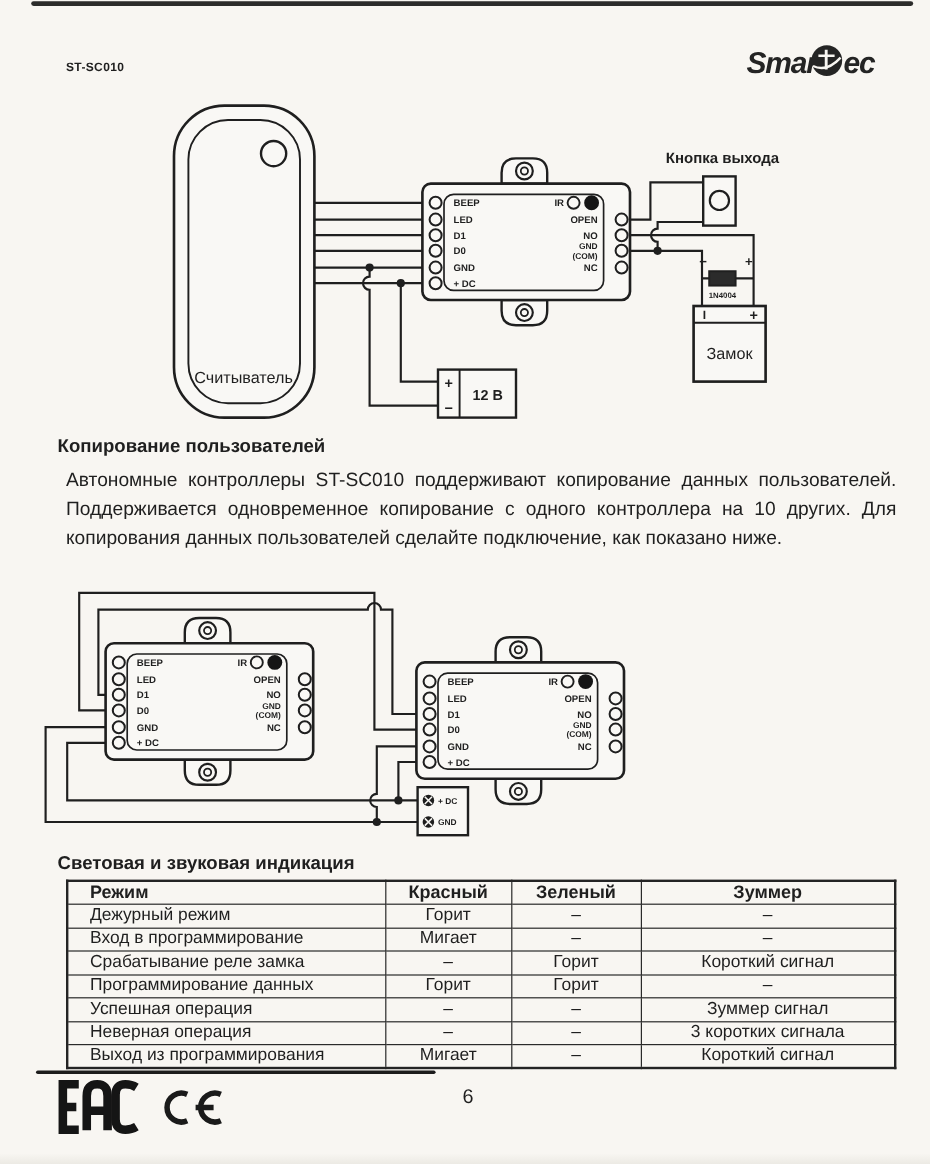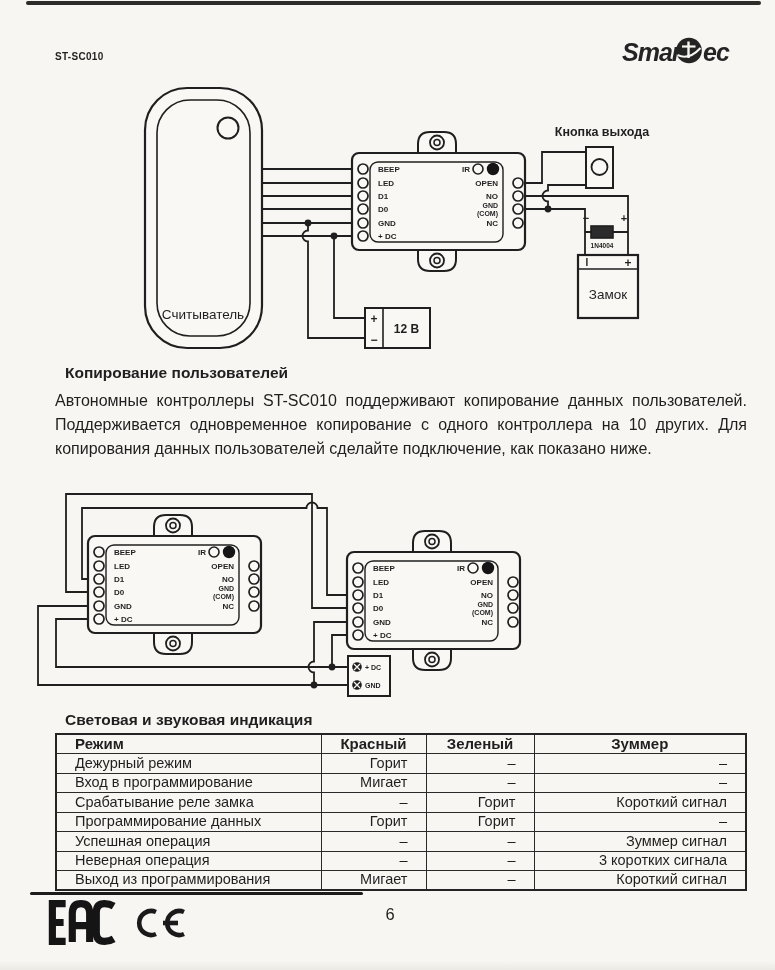--- a/index.html
+++ b/index.html
@@ -3,30 +3,30 @@
 <meta charset="utf-8">
 <style>
   *{margin:0;padding:0;box-sizing:border-box}
   html,body{width:775px;height:970px}
   body{position:relative;background:#f8f6f2;font-family:"Liberation Sans",sans-serif;color:#1f1f1f;overflow:hidden}
   .abs{position:absolute}
   .scan-top{top:1px;left:26px;right:14px;height:4px;background:#1a1a1a;border-radius:2px;opacity:.92}
   .scan-bottom{left:0;right:0;bottom:0;height:9px;background:linear-gradient(#f8f6f2,#eceae4)}
   .model{top:51px;left:55px;font-size:10px;font-weight:700;letter-spacing:.3px}
   .logo{top:32px;right:34px}
-  .h1{left:65px;font-size:15.5px;font-weight:700}
+  .h1{left:48px;font-size:15.5px;font-weight:700}
   .copy-title{top:364px}
   .ind-title{top:711px}
   .para{top:389px;left:55px;width:692px;font-size:16px;line-height:1.5;text-align:justify}
   .tbl-wrap{top:733px;left:55px}
   table{border-collapse:collapse;table-layout:fixed;width:690px;border:2.2px solid #242424}
   th,td{border:1.5px solid #2a2a2a;font-size:14.5px;height:19.5px;padding:0 18px;line-height:1.05;white-space:nowrap;overflow:hidden}
   th{font-size:15px;font-weight:700;text-align:center}
   th.c0,td.c0{text-align:left}
-  td.cx{text-align:right}
+  td.cx{text-align:center}
   .foot-rule{top:892px;left:30px;width:333px;height:3px;background:#1c1c1c;border-radius:2px}
   .eac{top:899px;left:44px}
   .ce{top:906px;left:130px}
   .pagenum{top:905px;left:368px;width:44px;text-align:center;font-size:16.5px}
   svg text{font-family:"Liberation Sans",sans-serif}
 </style>
 </head>
 <body>
 
 <div class="abs scan-top"></div>

